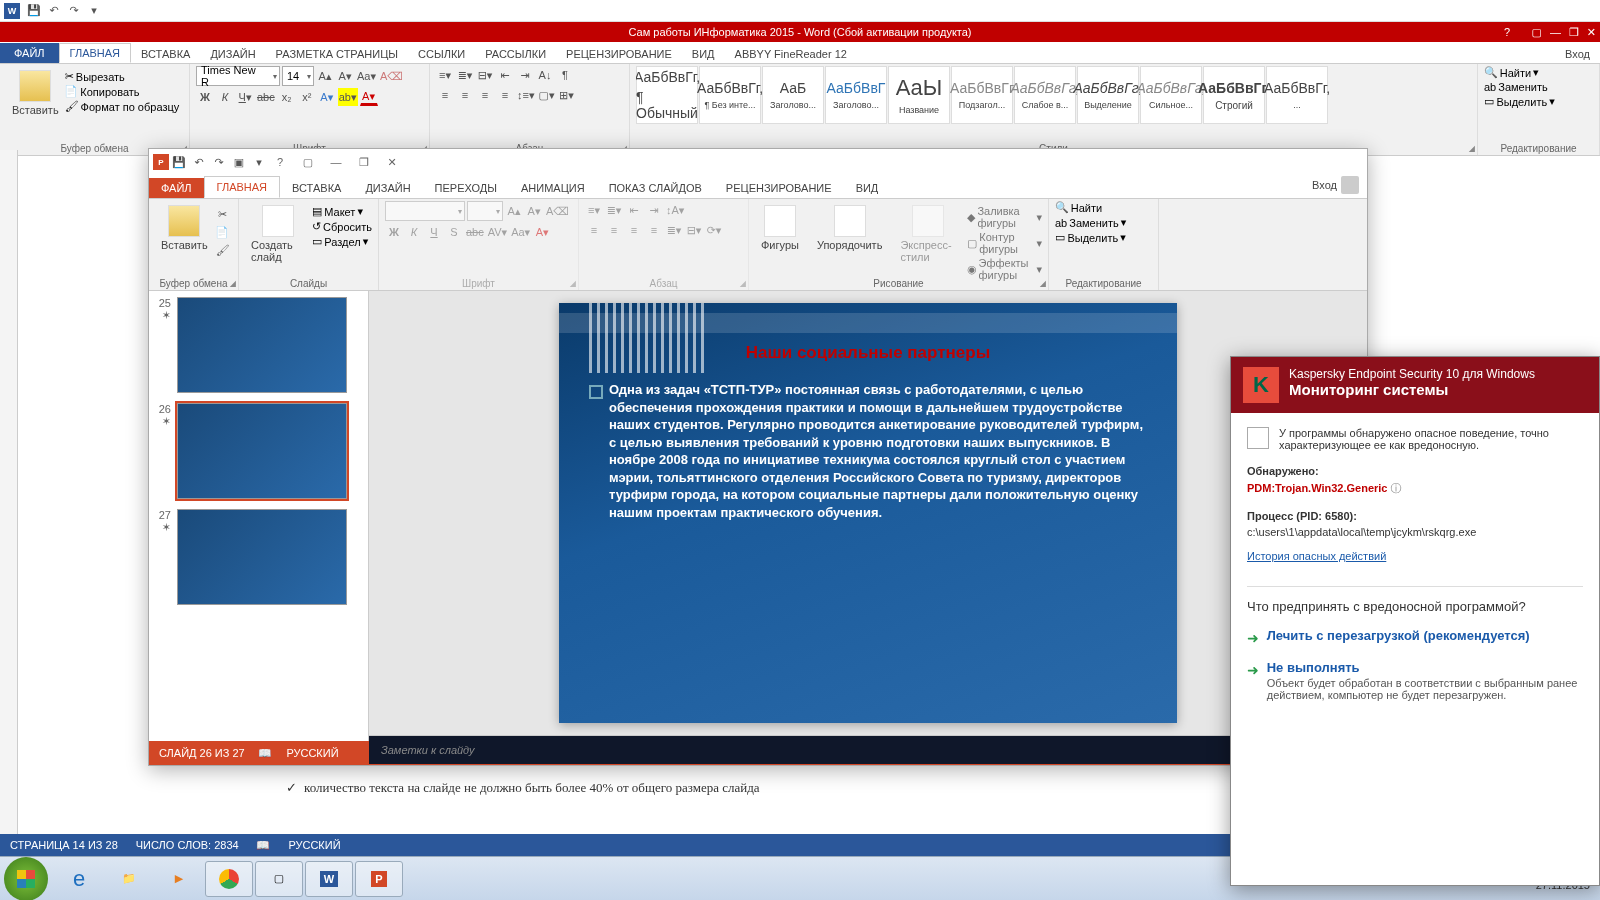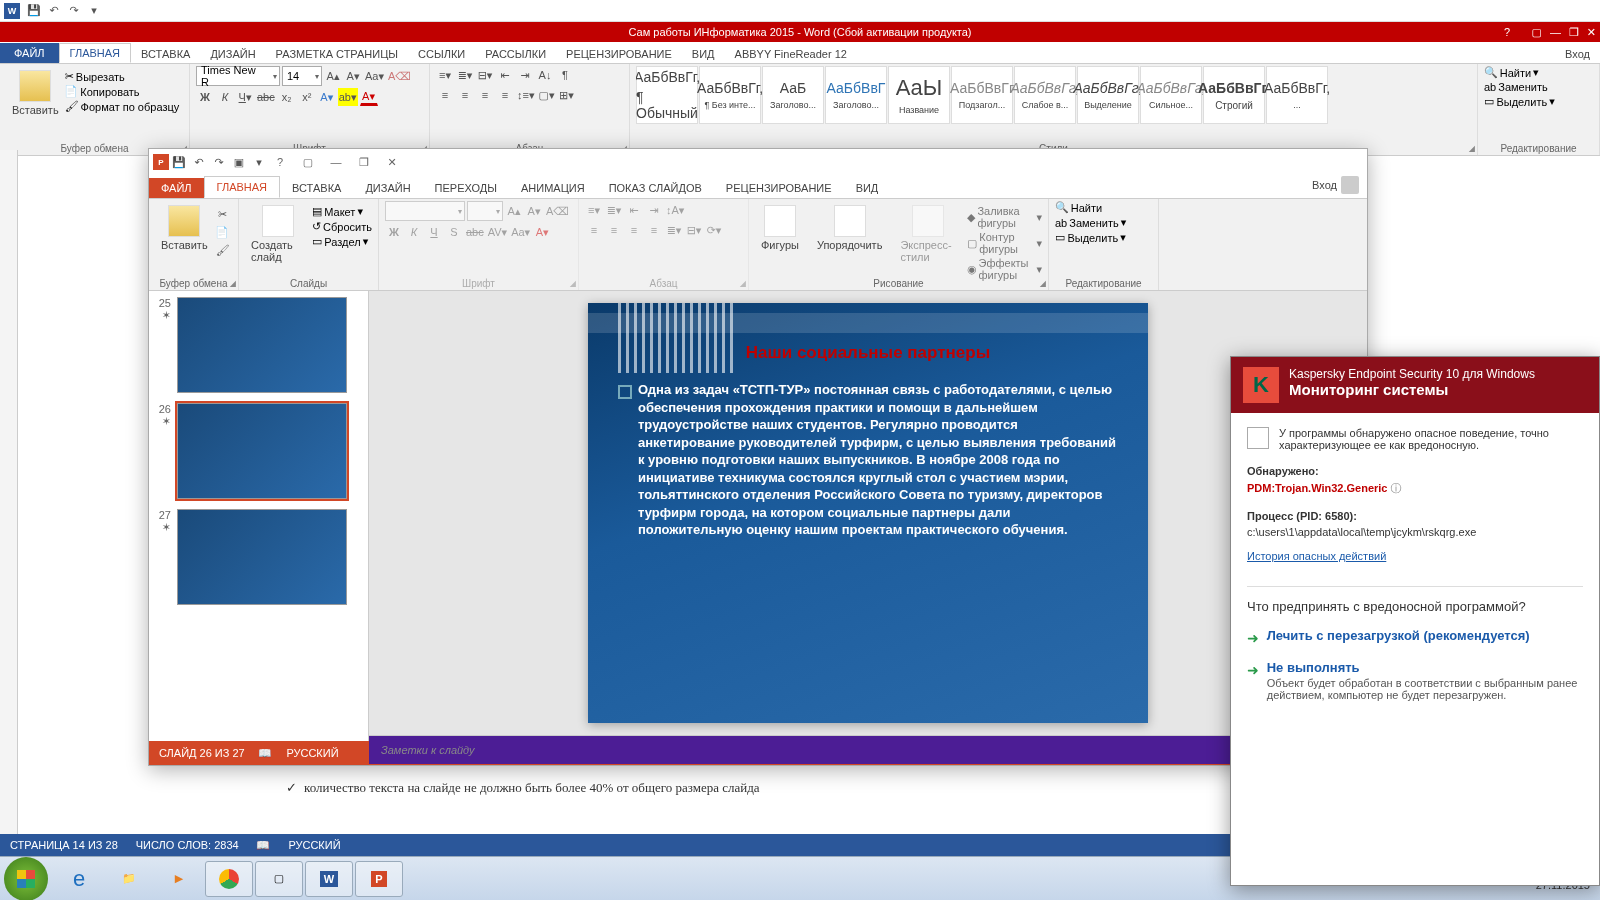--- a/index.html
+++ b/index.html
@@ -50,27 +50,27 @@
 .pp-login{margin-left:auto;padding:4px 8px;color:#444;display:flex;align-items:center;gap:4px;}
 .pp-ribbon{height:92px;background:#f1f1f1;border-bottom:1px solid #ccc;display:flex;}
 .pp-body{flex:1;display:flex;min-height:0;}
 .pp-thumbs{width:220px;background:#fff;border-right:1px solid #ccc;overflow-y:auto;padding:6px;}
 .thumb-row{display:flex;margin-bottom:10px;}
 .thumb-num{width:22px;text-align:right;padding-right:6px;font-size:11px;color:#666;}
 .thumb{width:170px;height:96px;background:linear-gradient(135deg,#1a4a7a,#2a6aaa);border:1px solid #999;position:relative;color:#fff;font-size:5px;padding:8px;overflow:hidden;}
 .thumb.sel{outline:2px solid #d24726;}
 .pp-main{flex:1;background:#e6e6e6;display:flex;flex-direction:column;position:relative;}
 .slide-area{flex:1;display:flex;align-items:flex-start;justify-content:center;padding:12px;}
-.slide{width:560px;height:420px;background:linear-gradient(160deg,#0a3a6a 0%,#1a5a9a 40%,#2a6aaa 100%);position:relative;padding:40px 30px;color:#fff;box-shadow:0 2px 10px rgba(0,0,0,.3);}
+.slide{width:618px;height:420px;background:linear-gradient(160deg,#0a3a6a 0%,#1a5a9a 40%,#2a6aaa 100%);position:relative;padding:40px 30px;color:#fff;box-shadow:0 2px 10px rgba(0,0,0,.3);}
 .slide-title{color:#c00000;font-weight:bold;font-size:17px;text-align:center;margin-bottom:18px;}
 .slide-body{font-size:13px;font-weight:bold;line-height:1.35;padding-left:20px;position:relative;}
 .slide-body::before{content:"";position:absolute;left:0;top:4px;width:10px;height:10px;border:2px solid #7ab;}
 .slide-stripes{position:absolute;top:0;left:30px;width:120px;height:70px;background:repeating-linear-gradient(90deg,#fff 0 3px,transparent 3px 8px);opacity:.6;}
 .slide-topbar{position:absolute;top:10px;left:0;right:0;height:20px;background:rgba(255,255,255,.15);}
-.notes{height:36px;border-top:1px solid #ccc;padding:8px 12px;color:#888;font-style:italic;background:#4c1d95;}
+.notes{height:36px;border-top:1px solid #ccc;padding:8px 12px;color:#888;font-style:italic;background:#0f172a;}
 .pp-status{height:24px;background:#d24726;color:#fff;display:flex;align-items:center;padding:0 10px;font-size:11px;gap:14px;}
 .pp-status .right{margin-left:auto;display:flex;gap:10px;align-items:center;}
 
 .kasp{position:absolute;right:0;top:356px;width:370px;height:530px;background:#fff;border:1px solid #888;box-shadow:0 4px 20px rgba(0,0,0,.4);display:flex;flex-direction:column;z-index:50;}
 .kasp-head{background:#8a0f1a;color:#fff;padding:10px 12px;display:flex;gap:10px;}
 .kasp-logo{width:36px;height:36px;background:#e74c3c;position:relative;}
 .kasp-logo::before{content:"K";position:absolute;inset:0;display:flex;align-items:center;justify-content:center;font-size:22px;font-weight:bold;color:#006648;}
 .kasp-body{flex:1;padding:14px 16px;overflow:auto;font-size:12px;color:#333;}
 .kasp-msg{display:flex;gap:10px;margin-bottom:14px;}
 .kasp-msg-ic{width:22px;height:22px;border:1px solid #aaa;flex-shrink:0;}
@@ -145,21 +145,21 @@
             <span>Формат по образцу</span>
           </div>
       </div>
     </div>
     <div class="r-group-label">Буфер обмена</div>
     <div class="r-dialog">◢</div>
   </div>
   <div class="r-group" style="width:240px;">
     <div class="small-row">
       <div class="combo" style="width:84px;">Times New R</div>
-      <div class="combo" style="width:40px;">14</div>
+      <div class="combo" style="width:32px;">14</div>
       <div class="sm-btn">A▴</div>
       <div class="sm-btn">A▾</div>
       <div class="sm-btn">Aa▾</div>
       <div class="sm-btn" style="color:#c77;">A⌫</div>
     </div>
     <div class="small-row">
       <div class="sm-btn">
           <b>Ж</b>
         </div>
       <div class="sm-btn">

